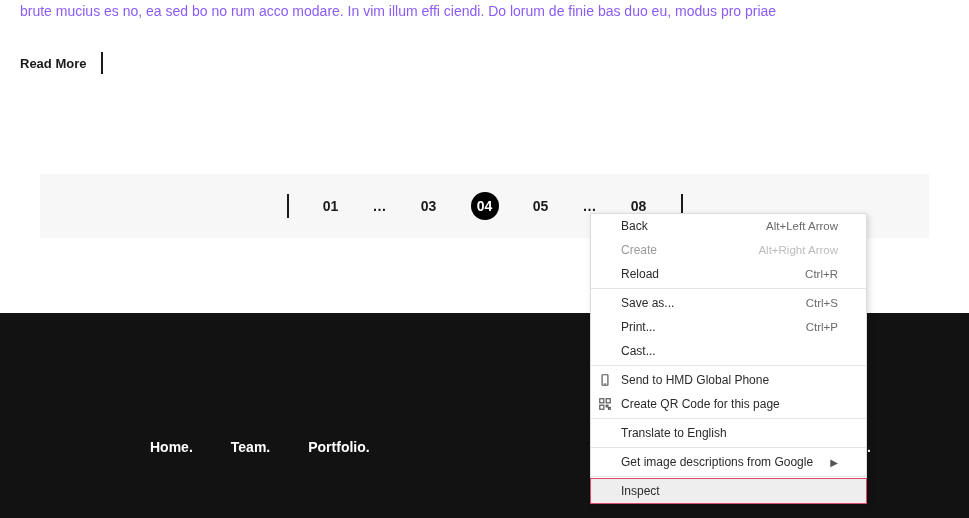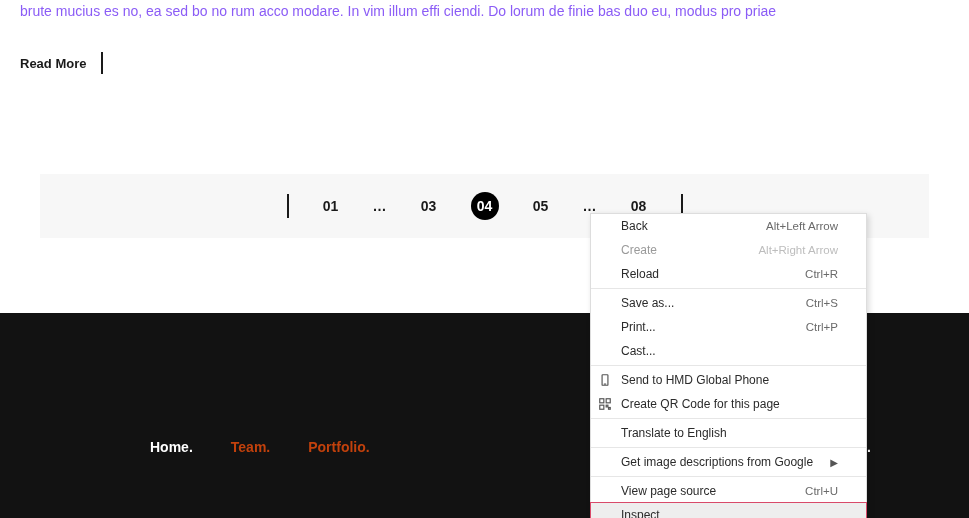--- a/index.html
+++ b/index.html
@@ -83,21 +83,21 @@
 }
 .footer-nav {
   display: flex;
   gap: 38px;
   position: absolute;
   top: 126px;
   left: 150px;
 }
 .footer-nav span:first-child { color: #fff; }
 .footer-nav span {
-  color: #c2410c;
+  color: #ffffff;
   font-weight: 700;
   font-size: 14px;
 }
 .footer-right {
   position: absolute;
   top: 126px;
   right: 98px;
   color: #fff;
   font-weight: 700;
   font-size: 14px;
@@ -232,20 +232,16 @@
   <div class="cm-sep"></div>
   <div class="cm-item">
     <span>Translate to English</span>
   </div>
   <div class="cm-sep"></div>
   <div class="cm-item">
     <span>Get image descriptions from Google</span>
     <span class="cm-arrow">▶</span>
   </div>
   <div class="cm-sep"></div>
-  <div class="cm-item">
-    <span>View page source</span>
-    <span class="cm-shortcut">Ctrl+U</span>
-  </div>
   <div class="cm-item hover">
     <span>Inspect</span>
   </div>
 </div>
 
 </body></html>

